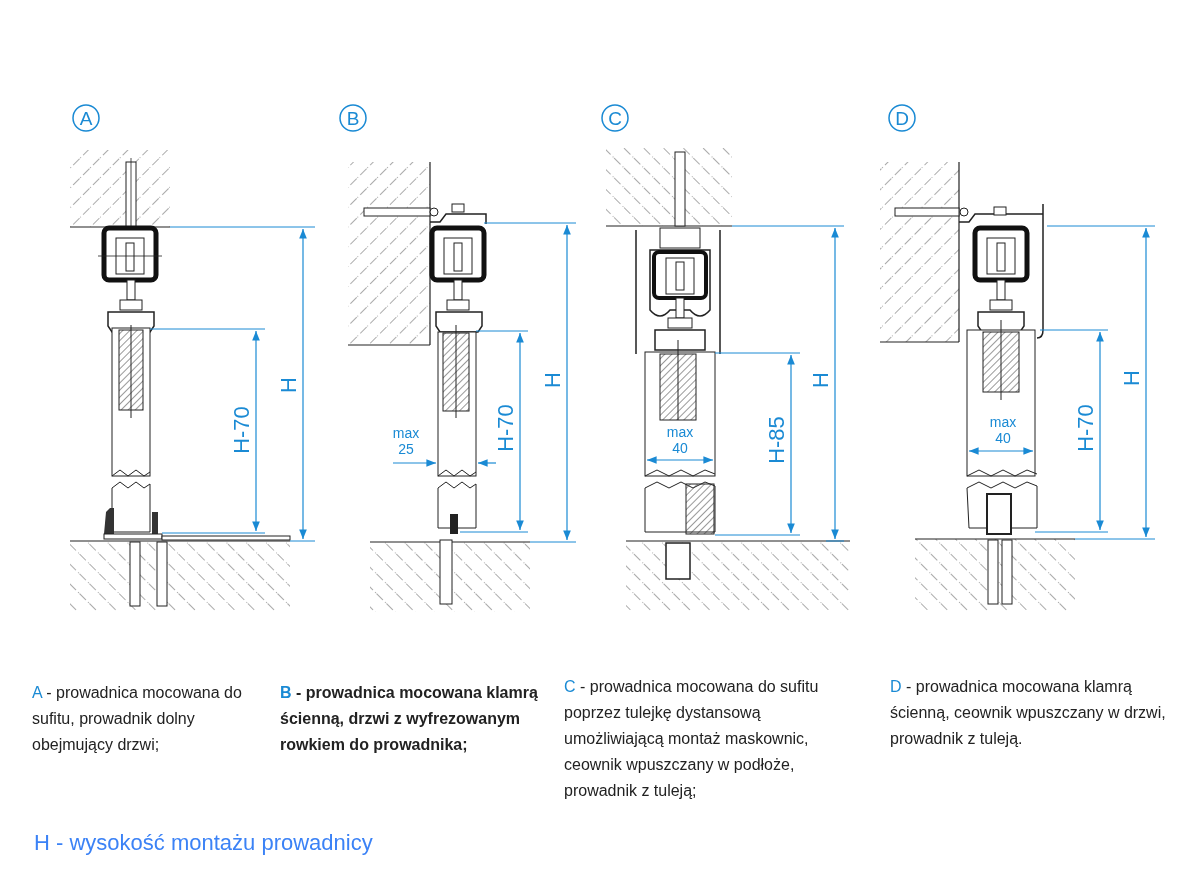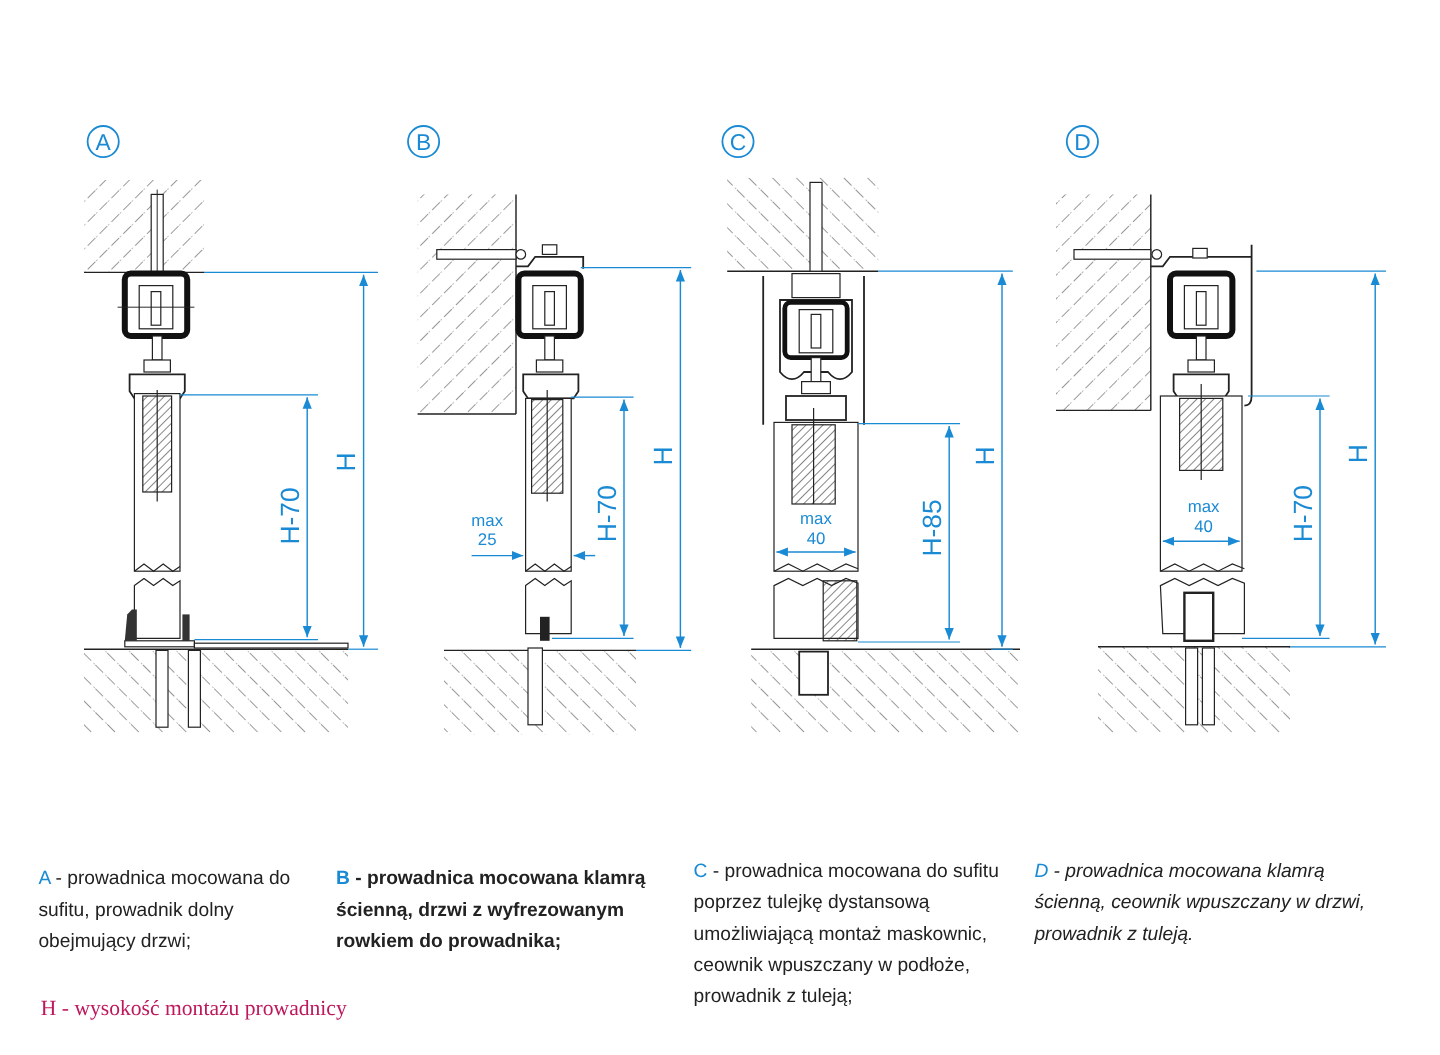--- a/index.html
+++ b/index.html
@@ -1,21 +1,21 @@
 <!DOCTYPE html>
 <html><head>
 <meta charset="utf-8">
 <style>
   html,body{margin:0;padding:0;background:#ffffff;}
   body{width:1200px;height:879px;position:relative;overflow:hidden;font-family:"Liberation Sans",sans-serif;}
   #stage{position:absolute;left:0;top:0;width:1200px;height:879px;}
   .dlabel{font-family:"Liberation Sans",sans-serif;fill:#1a8ad4;}
-  .cap{position:absolute;font-family:"Liberation Sans",sans-serif;font-size:16px;line-height:26px;color:#222222;margin-top:40px;}
+  .cap{position:absolute;font-family:"Liberation Sans",sans-serif;font-size:16px;line-height:26px;color:#222222;}
   .cap .letter{color:#1a8ad4;}
-  .foot{position:absolute;left:34px;top:830px;font-family:Liberation Serif, serif;font-size:18px;color:#be185d;}
+  .foot{position:absolute;left:34px;top:830px;font-family:Liberation Sans, sans-serif;font-size:22px;color:#3b82f6;}
 </style>
 </head>
 <body>
 
 <svg id="stage" width="1200" height="879" viewBox="0 0 1200 879" xmlns="http://www.w3.org/2000/svg">
   <defs>
     <pattern id="hatchR" patternUnits="userSpaceOnUse" width="14" height="14" patternTransform="rotate(45)">
       <line x1="0" y1="0" x2="0" y2="14" stroke="#555" stroke-width="1" stroke-dasharray="9 3 1 3"></line>
     </pattern>
     <pattern id="hatchL" patternUnits="userSpaceOnUse" width="14" height="14" patternTransform="rotate(-45)">
@@ -234,20 +234,20 @@
     </g>
   </g>
 </svg>
 
 <div class="cap" style="left:32px;top:680px;width:210px;">
   <span class="letter">A</span><span> - prowadnica mocowana do sufitu, prowadnik dolny obejmujący drzwi;</span>
 </div>
 <div class="cap" style="left:280px;top:680px;width:300px;font-weight:bold;">
   <span class="letter">B</span><span> - prowadnica mocowana klamrą ścienną, drzwi z wyfrezowanym rowkiem do prowadnika;</span>
 </div>
-<div class="cap" style="left:578px;top:674px;width:295px;">
+<div class="cap" style="left:564px;top:674px;width:295px;">
   <span class="letter">C</span><span> - prowadnica mocowana do sufitu poprzez tulejkę dystansową umożliwiającą montaż maskownic, ceownik wpuszczany w podłoże, prowadnik z tuleją;</span>
 </div>
-<div class="cap" style="left:862px;top:674px;width:290px;font-style:italic;">
+<div class="cap" style="left:890px;top:674px;width:290px;">
   <span class="letter">D</span><span> - prowadnica mocowana klamrą ścienną, ceownik wpuszczany w drzwi, prowadnik z tuleją.</span>
 </div>
 
 <div class="foot">H - wysokość montażu prowadnicy</div>
 
 </body></html>

